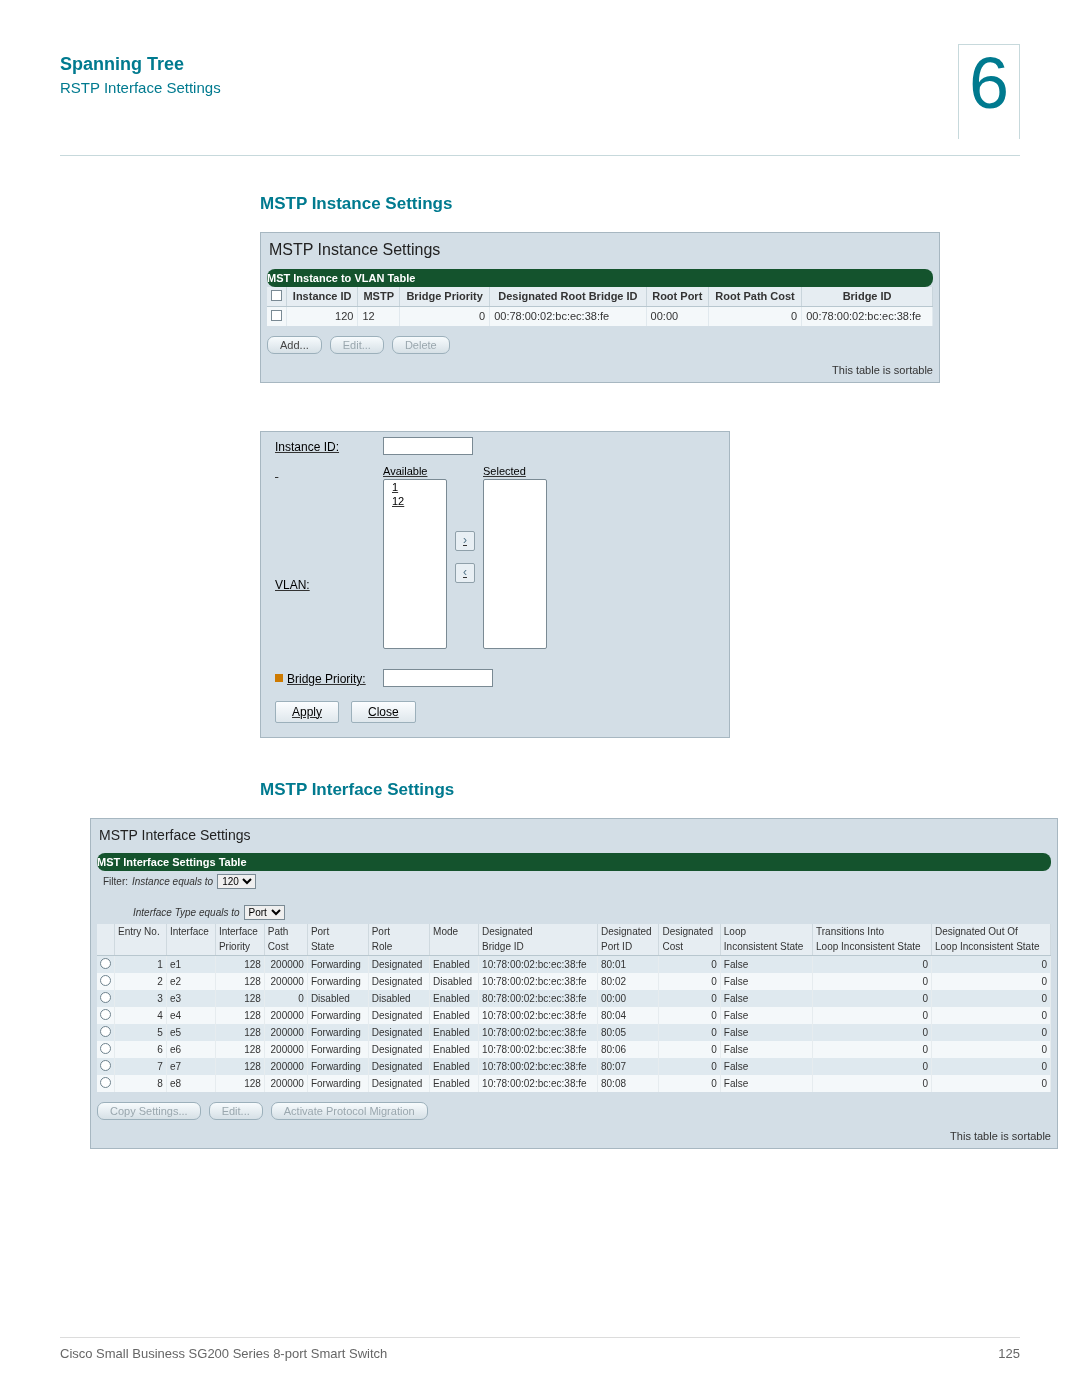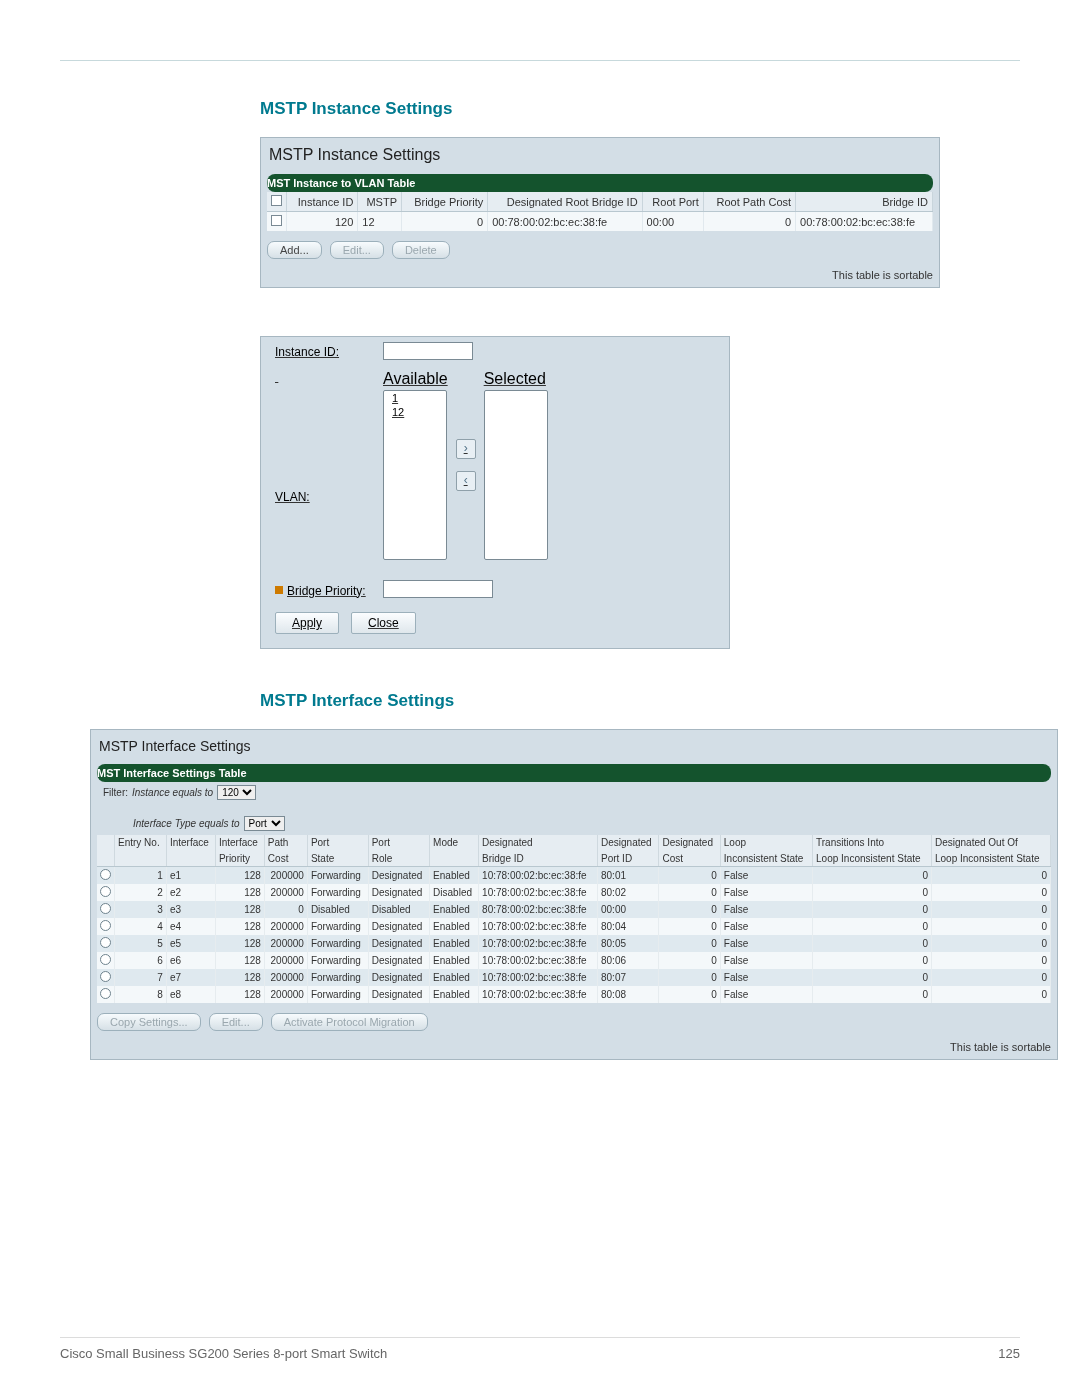--- a/index.html
+++ b/index.html
@@ -14,37 +14,37 @@
 
   .content { margin-left: 200px; margin-top: 38px; }
   .sec-head { color: #007a8f; font-size: 17px; font-weight: bold; margin-bottom: 18px; }
 
   
   .panel { background: #d3dee6; border: 1px solid #a7b7c1; font-family: Arial, sans-serif; }
   .panel-title { font-size: 16px; color: #222; padding: 8px 8px 10px 8px; }
   .inner-tbl-wrap { padding: 0 6px 4px 6px; }
   .tbl-caption { background: #14532d; color: #fff; font-size: 11px; font-weight: bold; padding: 3px 0; border-radius: 8px; }
   table.data { width: 100%; border-collapse: collapse; background: #eef3f7; font-size: 11px; }
-  table.data th { background: #e6edf2; color: #333; font-weight: normal; border-bottom: 1px solid #b8c7cf; border-right: 1px solid #c9d5dc; padding: 3px 4px; text-align: right; white-space: nowrap;}
+  table.data th { background: #e6edf2; color: #333; font-weight: bold; border-bottom: 1px solid #b8c7cf; border-right: 1px solid #c9d5dc; padding: 3px 4px; text-align: center; white-space: nowrap;}
   table.data td { background: #f4f8fa; border-right: 1px solid #e1e9ee; padding: 3px 4px; white-space: nowrap;}
   .chk { width: 11px; height: 11px; border: 1px solid #7a8a94; display: inline-block; background: #fff; }
   .btn { display:inline-block; background: linear-gradient(#f7fbfd,#d6e0e6); border: 1px solid #9cb0bb; color:#444; font-size:11px; padding:2px 12px; border-radius:7px;}
   .btn.disabled { color:#9aa7ae; }
   .btn-row { padding: 6px 6px 8px 6px; display:flex; gap:8px; }
   .sortable-note { text-align: right; font-size: 11px; color: #333; padding: 2px 6px 6px 0;}
   .panel1 { width: 680px; }
 
   
   .panel2 { width: 470px; margin: 48px 0 42px 0; padding: 5px 14px 14px 14px; position:relative;text-decoration:underline;}
   .panel2 .row { display:flex; align-items:flex-start; margin-bottom:10px; }
   .panel2 .lbl { width: 108px; text-align: left; font-size: 12px; color:#000; padding-top:3px;}
   .panel2 input.text { width: 90px; height: 18px; border:1px solid #7a8a94; font-size:11px; padding:1px 3px;}
   .dual-list { display:flex; align-items:center; gap:8px; }
   .list-col { display:flex; flex-direction:column; }
-  .list-head { font-size:16px; color:#000; margin-bottom:2px;}
+  .list-head { font-size:11px; color:#000; margin-bottom:2px;}
   select.listbox { width: 64px; height: 170px; border:1px solid #7a8a94; background:#fff; font-size:11px; }
   select.listbox option { padding: 1px 8px; }
   .move-btns { display:flex; flex-direction:column; gap:12px; }
   .move-btn { width:20px; height:20px; border:1px solid #8fa0aa; background:#e8eff4; font-size:12px; color:#55758a; line-height:16px; text-align:center; border-radius:2px;}
   .req { width:8px; height:8px; background:#ce7a00; display:inline-block; margin-right:4px; position:relative; top:-1px;}
   .dlg-btns { margin-top:14px; display:flex; gap:12px;}
   .dlg-btn { background: linear-gradient(#fbfdff,#dfe7ec); border:1px solid #9cb0bb; font-size:12px; padding:3px 16px; border-radius:2px;}
 
   
   .panel3-wrap { margin-left:-170px; }
@@ -61,20 +61,27 @@
   .radio { width:11px; height:11px; border:1px solid #6f838e; border-radius:50%; display:inline-block; background:#fff;}
   .num-r { text-align:right; }
 
   
   .footer { position:absolute; left:60px; bottom:36px; width:960px; display:flex; justify-content:space-between; font-size:13px; color:#666; border-top:1px solid #dcdcdc; padding-top:8px;}
 </style>
 </head>
 <body>
 
 <div class="page">
+  <div class="header-row">
+    <div class="header-left">
+      <div class="h-title">Spanning Tree</div>
+      <div class="h-sub">RSTP Interface Settings</div>
+    </div>
+    <div class="chapter-num">6</div>
+  </div>
   <hr class="hr-top">
 
   <div class="content">
     <div class="sec-head">MSTP Instance Settings</div>
 
     <div class="panel panel1">
       <div class="panel-title">MSTP Instance Settings</div>
       <div class="inner-tbl-wrap">
         <div class="tbl-caption">MST Instance to VLAN Table</div>
         <table class="data">

